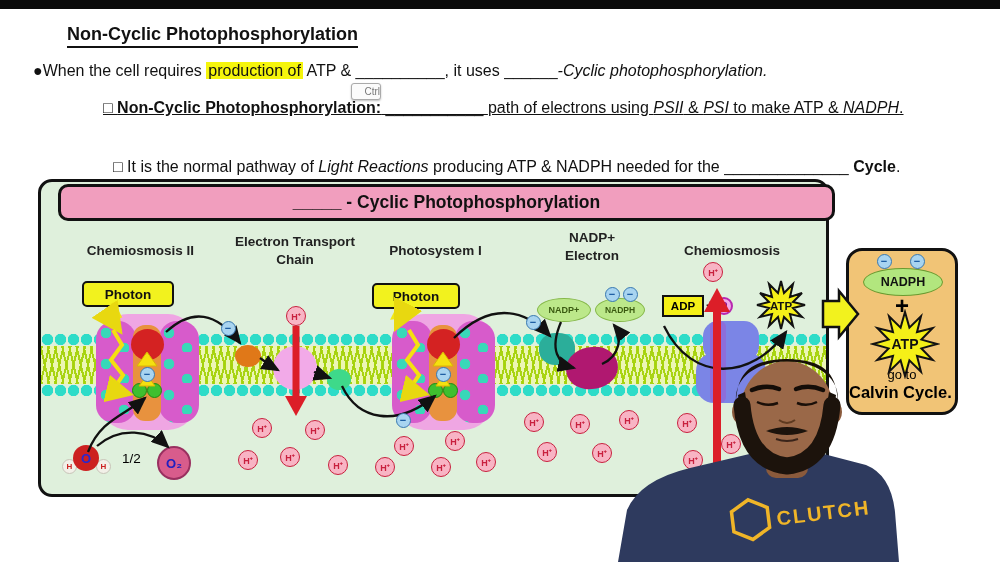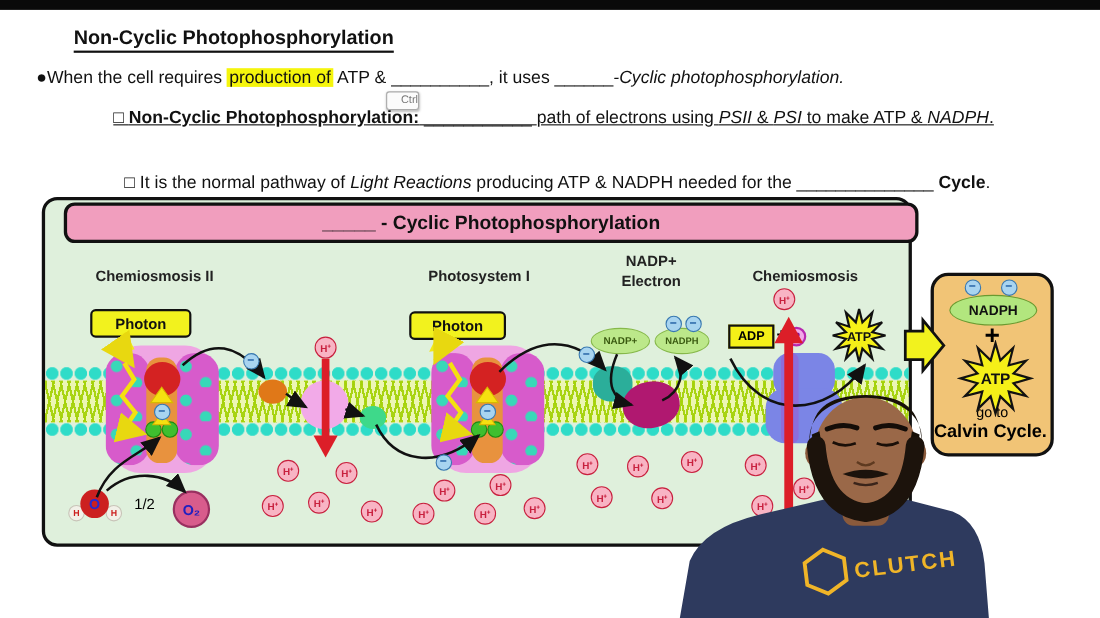--- a/index.html
+++ b/index.html
@@ -54,20 +54,21 @@
   </div>
 
   <div class="abs line" style="left:113px;top:134px;margin-top:24px;">
     <span>□ </span><span>It is the normal pathway of </span><span class="it">Light Reactions</span><span> producing ATP &amp; NADPH needed for the ______________ </span><span class="bd">Cycle</span><span>.</span>
   </div>
 
   <div class="abs dbox"></div>
   <div class="abs banner">_____ - Cyclic Photophosphorylation</div>
 
   <div class="abs hdr" style="left:83px;top:242px;width:115px;">Chemiosmosis II</div>
+  <div class="abs hdr" style="left:230px;top:233px;width:130px;">Electron Transport Chain</div>
   <div class="abs hdr" style="left:378px;top:242px;width:115px;">Photosystem I</div>
   <div class="abs hdr" style="left:547px;top:229px;width:90px;">NADP+ Electron</div>
   <div class="abs hdr" style="left:672px;top:242px;width:120px;">Chemiosmosis</div>
 
   <div class="abs membrane">
     <div class="beads"></div>
     <div class="tails"></div>
     <div class="beads"></div>
   </div>
 

